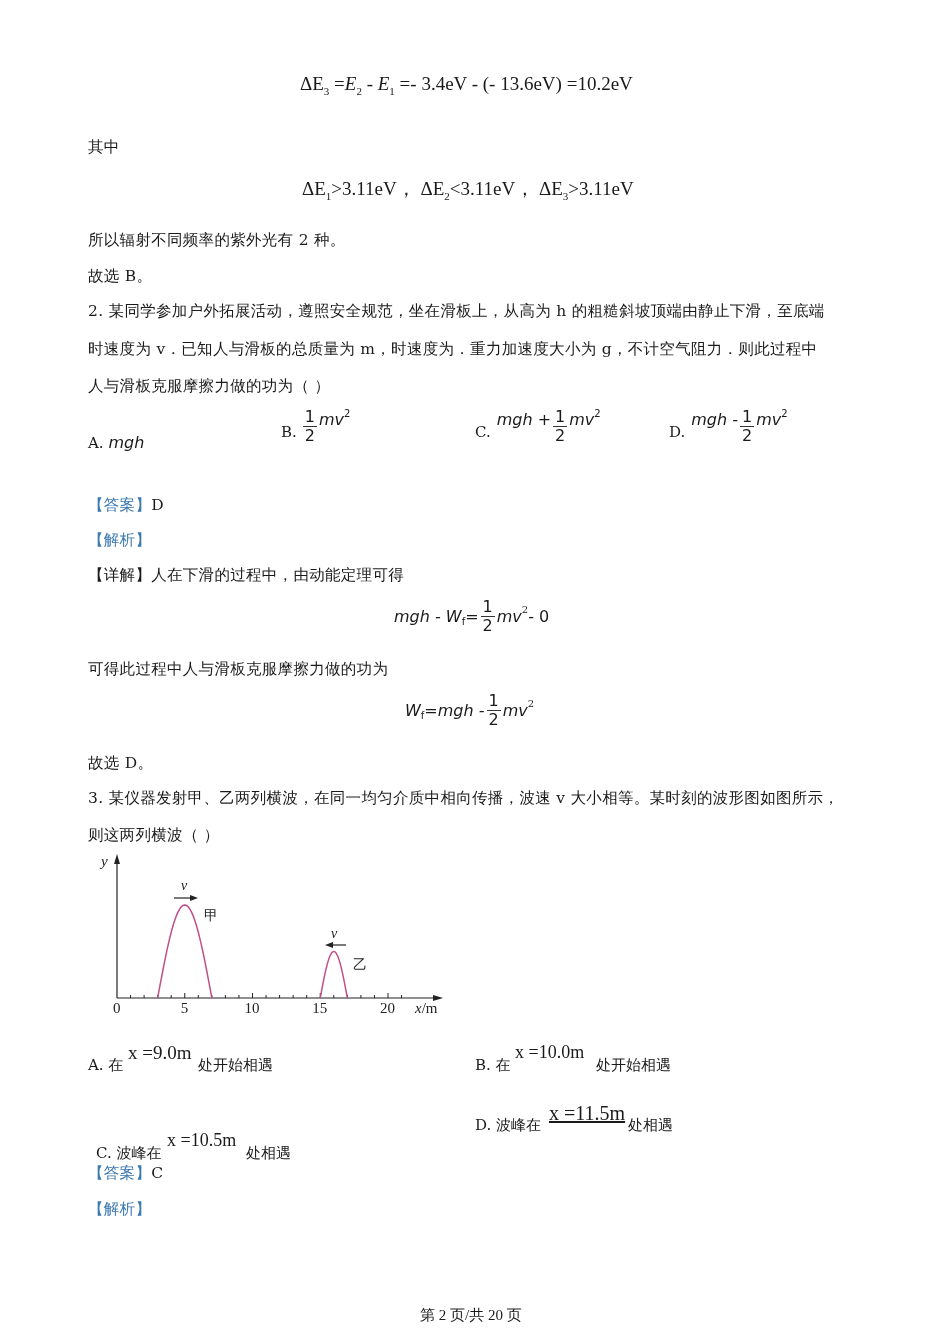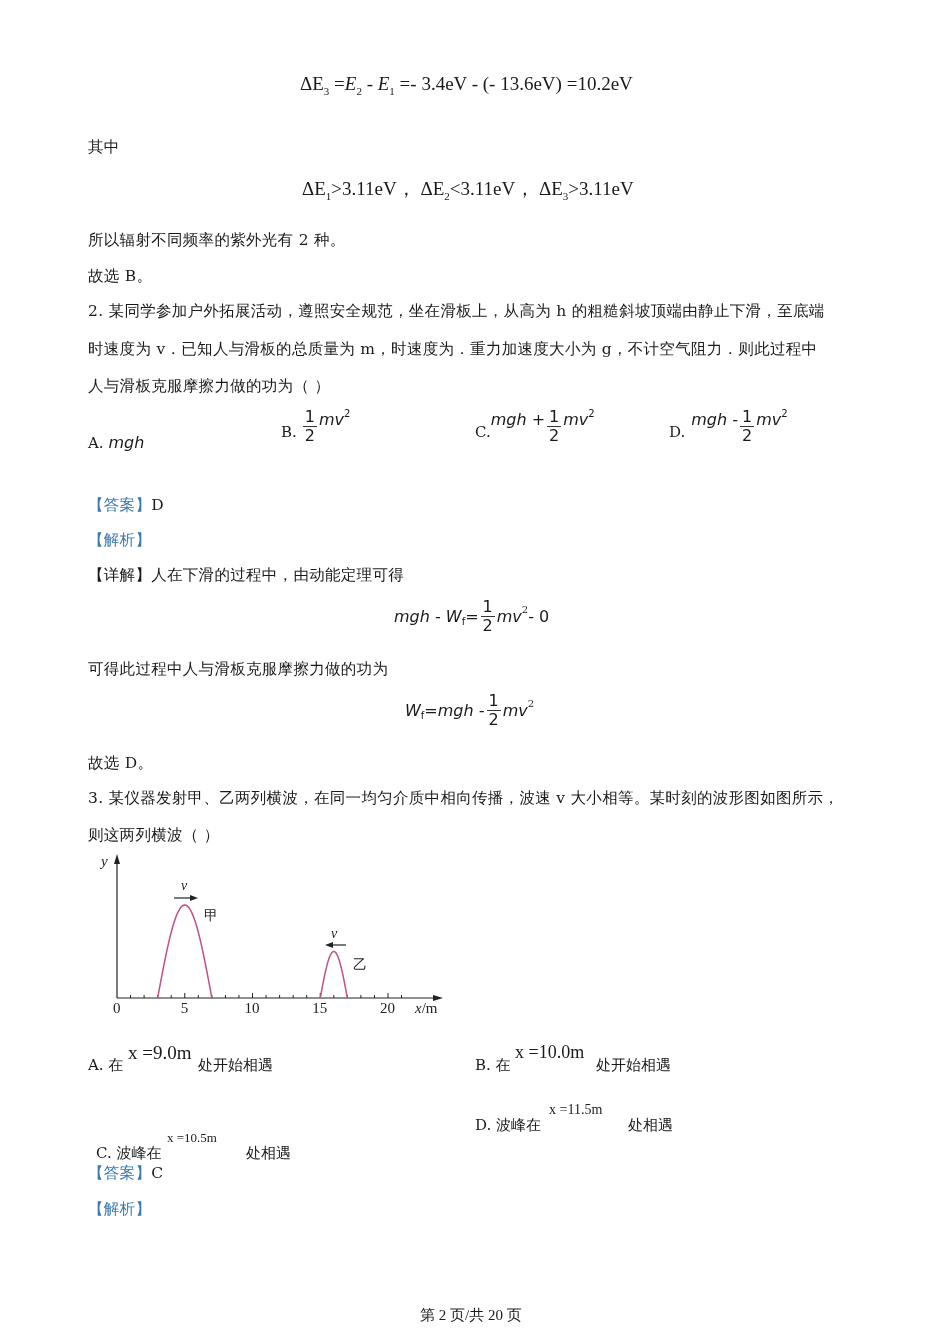--- a/index.html
+++ b/index.html
@@ -50,21 +50,21 @@
 <div class="abs opt" style="left:281px; top:408px; display:flex; align-items:flex-end;">
   <span style="margin-bottom:4px;">B.</span>
   <span class="frac mathup" style="margin-left:6px;">
       <span class="num">1</span>
       <span class="den">2</span>
     </span>
   <span class="math" style="margin-bottom:16px;"><span>mv</span><sup class="s">2</sup></span>
 </div>
 <div class="abs opt" style="left:475px; top:408px; display:flex; align-items:flex-end;">
   <span style="margin-bottom:4px;">C.</span>
-  <span class="math" style="margin-bottom:16px;text-align:right;">mgh +</span>
+  <span class="math" style="margin-left:6px; margin-bottom:16px;text-align:right;">mgh +</span>
   <span class="frac mathup">
       <span class="num">1</span>
       <span class="den">2</span>
     </span>
   <span class="math" style="margin-bottom:16px;"><span>mv</span><sup class="s">2</sup></span>
 </div>
 <div class="abs opt" style="left:669px; top:408px; display:flex; align-items:flex-end;">
   <span style="margin-bottom:4px;">D.</span>
   <span class="math" style="margin-left:6px; margin-bottom:16px;">mgh -</span>
   <span class="frac mathup">
@@ -172,26 +172,26 @@
   <span class="abs eq" style="left:40px; top:0; font-size:19px;">x =9.0m</span>
   <span class="abs" style="left:110px; top:14px; white-space:nowrap;">处开始相遇</span>
 </div>
 <div class="abs opt" style="left:475px; top:1042px; width:300px; height:36px;">
   <span class="abs" style="left:0; top:14px; white-space:nowrap;">B. 在</span>
   <span class="abs eq" style="left:40px; top:0; font-size:18px;">x =10.0m</span>
   <span class="abs" style="left:121px; top:14px; white-space:nowrap;">处开始相遇</span>
 </div>
 <div class="abs opt" style="left:96px; top:1102px; width:300px; height:36px;margin-top:28px;">
   <span class="abs" style="left:0; top:14px; white-space:nowrap;">C. 波峰在</span>
-  <span class="abs eq" style="left:71px; top:0; font-size:13px;">x =10.5m</span>
+  <span class="abs eq" style="left:71px; top:0; font-size:18px;">x =10.5m</span>
   <span class="abs" style="left:150px; top:14px; white-space:nowrap;">处相遇</span>
 </div>
 <div class="abs opt" style="left:475px; top:1102px; width:300px; height:36px;">
   <span class="abs" style="left:0; top:14px; white-space:nowrap;">D. 波峰在</span>
-  <span class="abs eq" style="left:74px; top:0; font-size:14px;">x =11.5m</span>
+  <span class="abs eq" style="left:74px; top:0; font-size:20px;text-decoration:underline;">x =11.5m</span>
   <span class="abs" style="left:153px; top:14px; white-space:nowrap;">处相遇</span>
 </div>
 
 <div class="abs txt" style="left:88px; top:1163px;">
   <span class="tag">【答案】</span><span>C</span>
 </div>
 <div class="abs txt tag" style="left:88px; top:1199px;">【解析】</div>
 
 <div class="abs footer" style="left:420px; top:1306px;">第 2 页/共 20 页</div>
 

